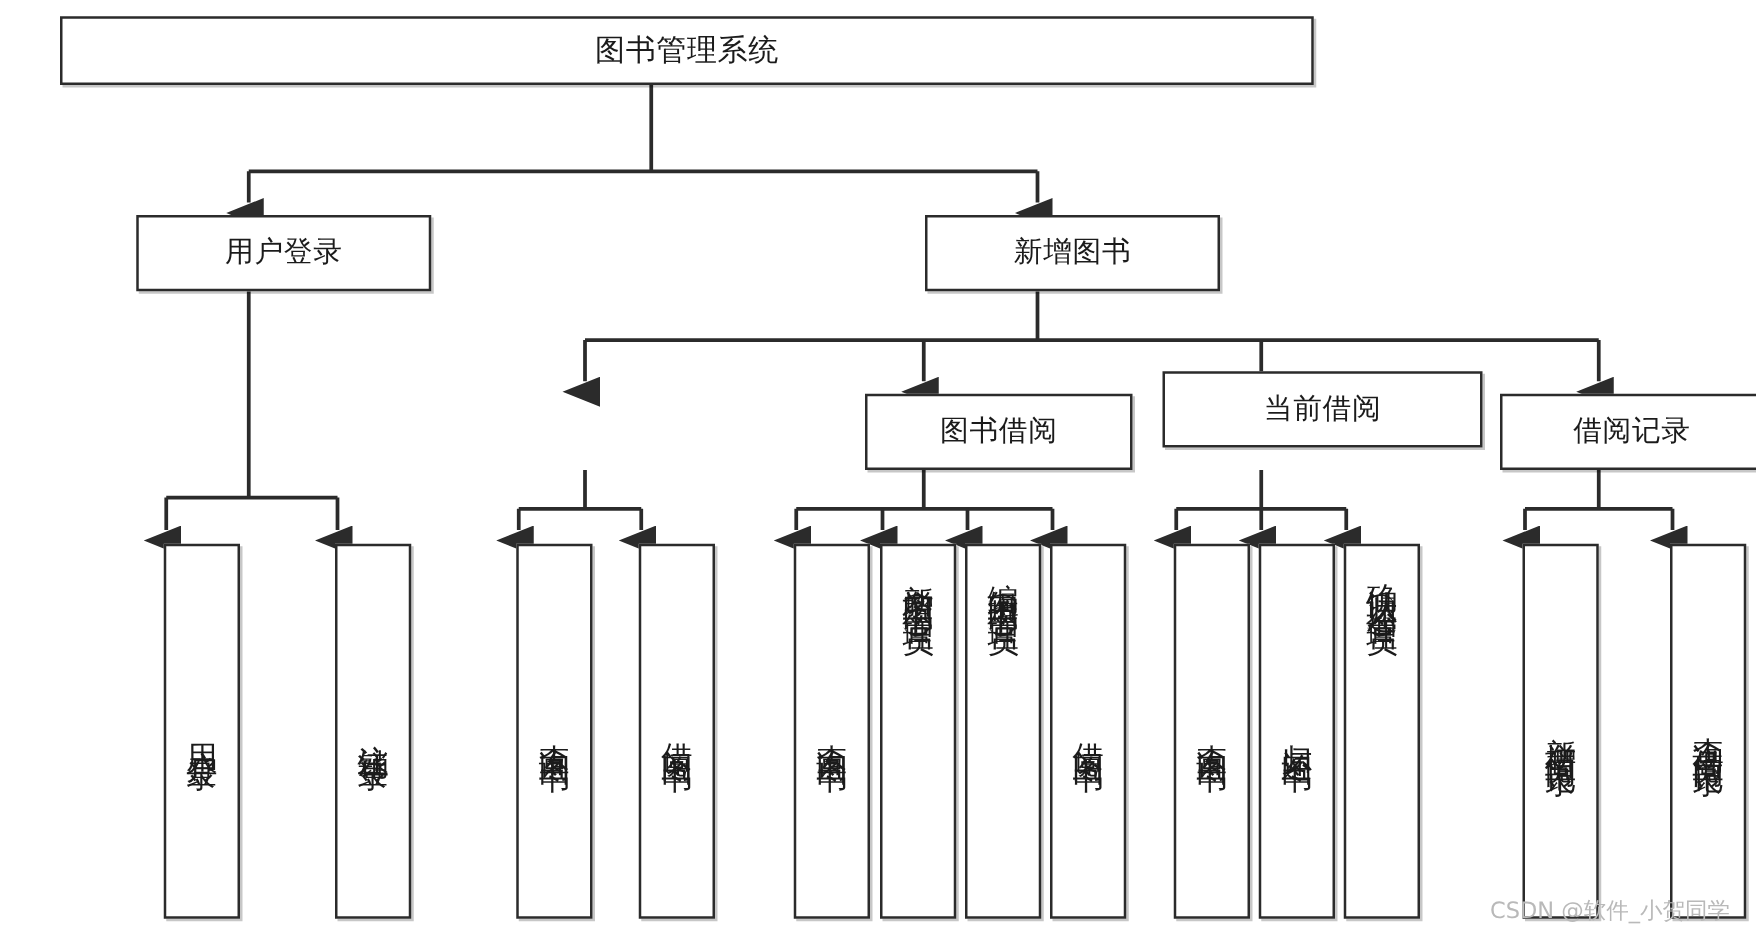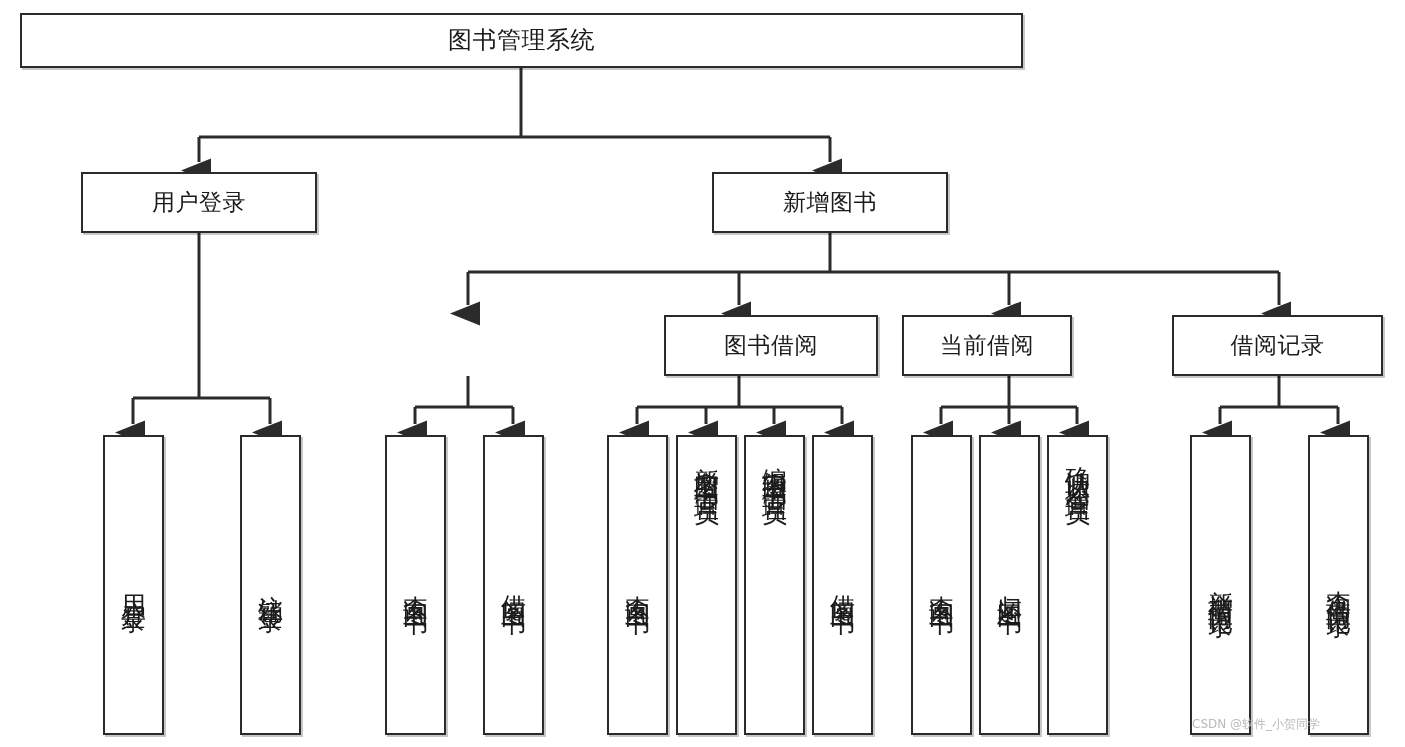--- a/index.html
+++ b/index.html
@@ -29,20 +29,21 @@
   .node {
     position: absolute;
     box-sizing: border-box;
     background: #ffffff;
     border: 2px solid #2b2b2b;
     box-shadow: 2px 2px 0 rgba(0,0,0,0.22);
     display: flex;
     align-items: center;
     justify-content: center;
     color: #1b1b1b;
+    margin-left: 28px;
   }
   .node .label {
     display: block;
     text-align: center;
     line-height: 1.05;
     white-space: pre-line;
   }
   .node.horiz .label {
     font-size: 23px;
     letter-spacing: 0.5px;
@@ -63,21 +64,21 @@
     line-height: 1.0;
     letter-spacing: 5px;
     white-space: nowrap;
   }
   .node.vert.centered {
     align-items: center;
     padding-top: 0;
   }
   .watermark {
     position: absolute;
-    font-size: 12px;
+    font-size: 18px;
     color: #b9b9b9;
     white-space: nowrap;
     font-family: "DejaVu Sans", "Liberation Sans", sans-serif;
   }
 </style>
 </head>
 <body>
 
 <div id="canvas">
 
@@ -140,21 +141,21 @@
   <div class="node horiz" style="left:81px; top:172px; width:236px; height:61px;">
     <span class="label">用户登录</span>
   </div>
   <div class="node horiz" style="left:712px; top:172px; width:236px; height:61px;">
     <span class="label">新增图书</span>
   </div>
 
   <div class="node horiz" style="left:664px; top:315px; width:214px; height:61px;">
     <span class="label">图书借阅</span>
   </div>
-  <div class="node horiz" style="left:902px; top:315px; width:170px; height:61px;">
+  <div class="node horiz" style="left:902px; top:297px; width:256px; height:61px;">
     <span class="label">当前借阅</span>
   </div>
   <div class="node horiz" style="left:1172px; top:315px; width:211px; height:61px;">
     <span class="label">借阅记录</span>
   </div>
 
   <div class="node vert centered" style="left:103px; top:435px; width:61px; height:300px;">
     <span class="label">用户登录</span>
   </div>
   <div class="node vert centered" style="left:240px; top:435px; width:61px; height:300px;">

